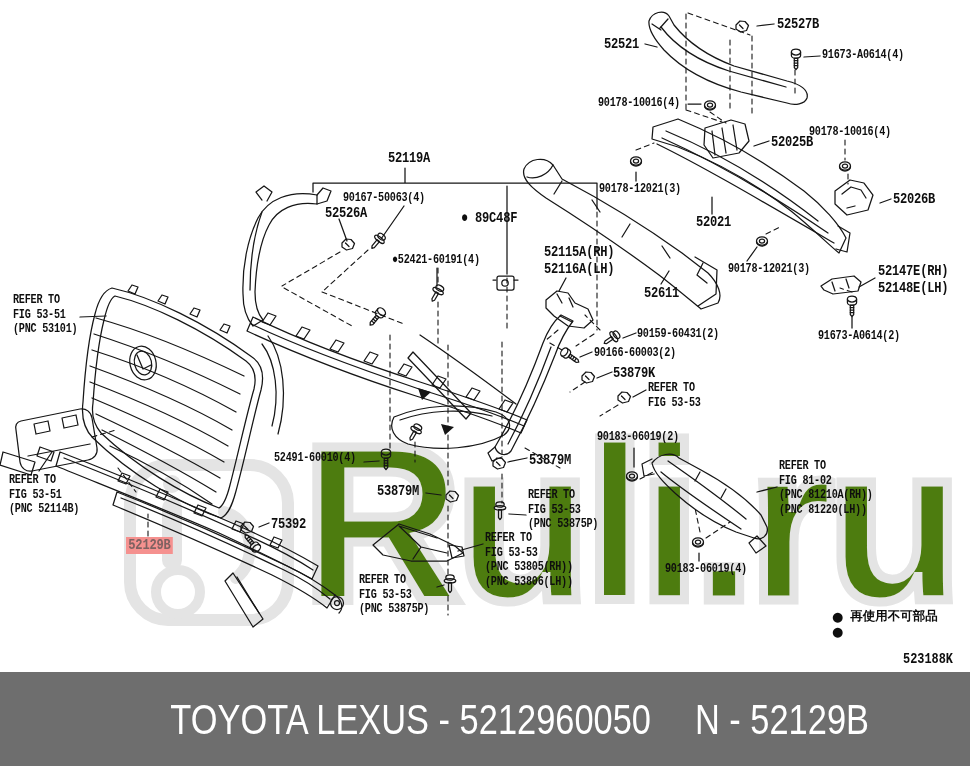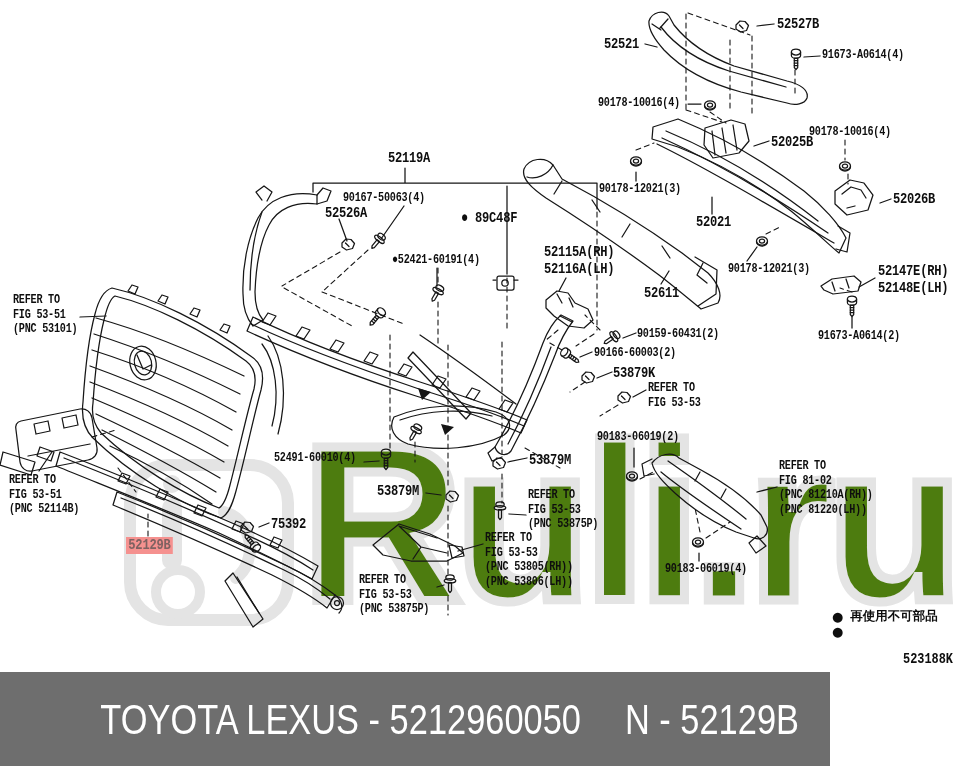--- a/index.html
+++ b/index.html
@@ -36,21 +36,21 @@
     font-family:"DejaVu Sans",sans-serif;font-weight:700;font-size:12.5px;color:#0e0e0e;
   }
   .legend-dot{font-size:13px;line-height:1;}
   .foot-code{
     position:absolute;z-index:2;left:903px;top:651px;
     font-family:"Liberation Mono","DejaVu Sans Mono",monospace;font-weight:700;font-size:14px;
     transform:scaleX(0.85);transform-origin:0 0;color:#0e0e0e;
   }
   
   .banner{
-    position:absolute;left:0;top:672px;width:830px;height:94px;z-index:3;
+    position:absolute;left:0;top:672px;width:970px;height:94px;z-index:3;
     background:#6e6e6e;display:flex;align-items:center;justify-content:center;
   }
   .banner-inner{
     position:relative;left:35px;display:flex;gap:55px;align-items:baseline;
     color:#ffffff;font-family:"Liberation Sans",sans-serif;font-size:43px;font-weight:500;
     transform:scaleX(0.8);transform-origin:center;white-space:nowrap;
   }
 </style>
 </head>
 <body>

